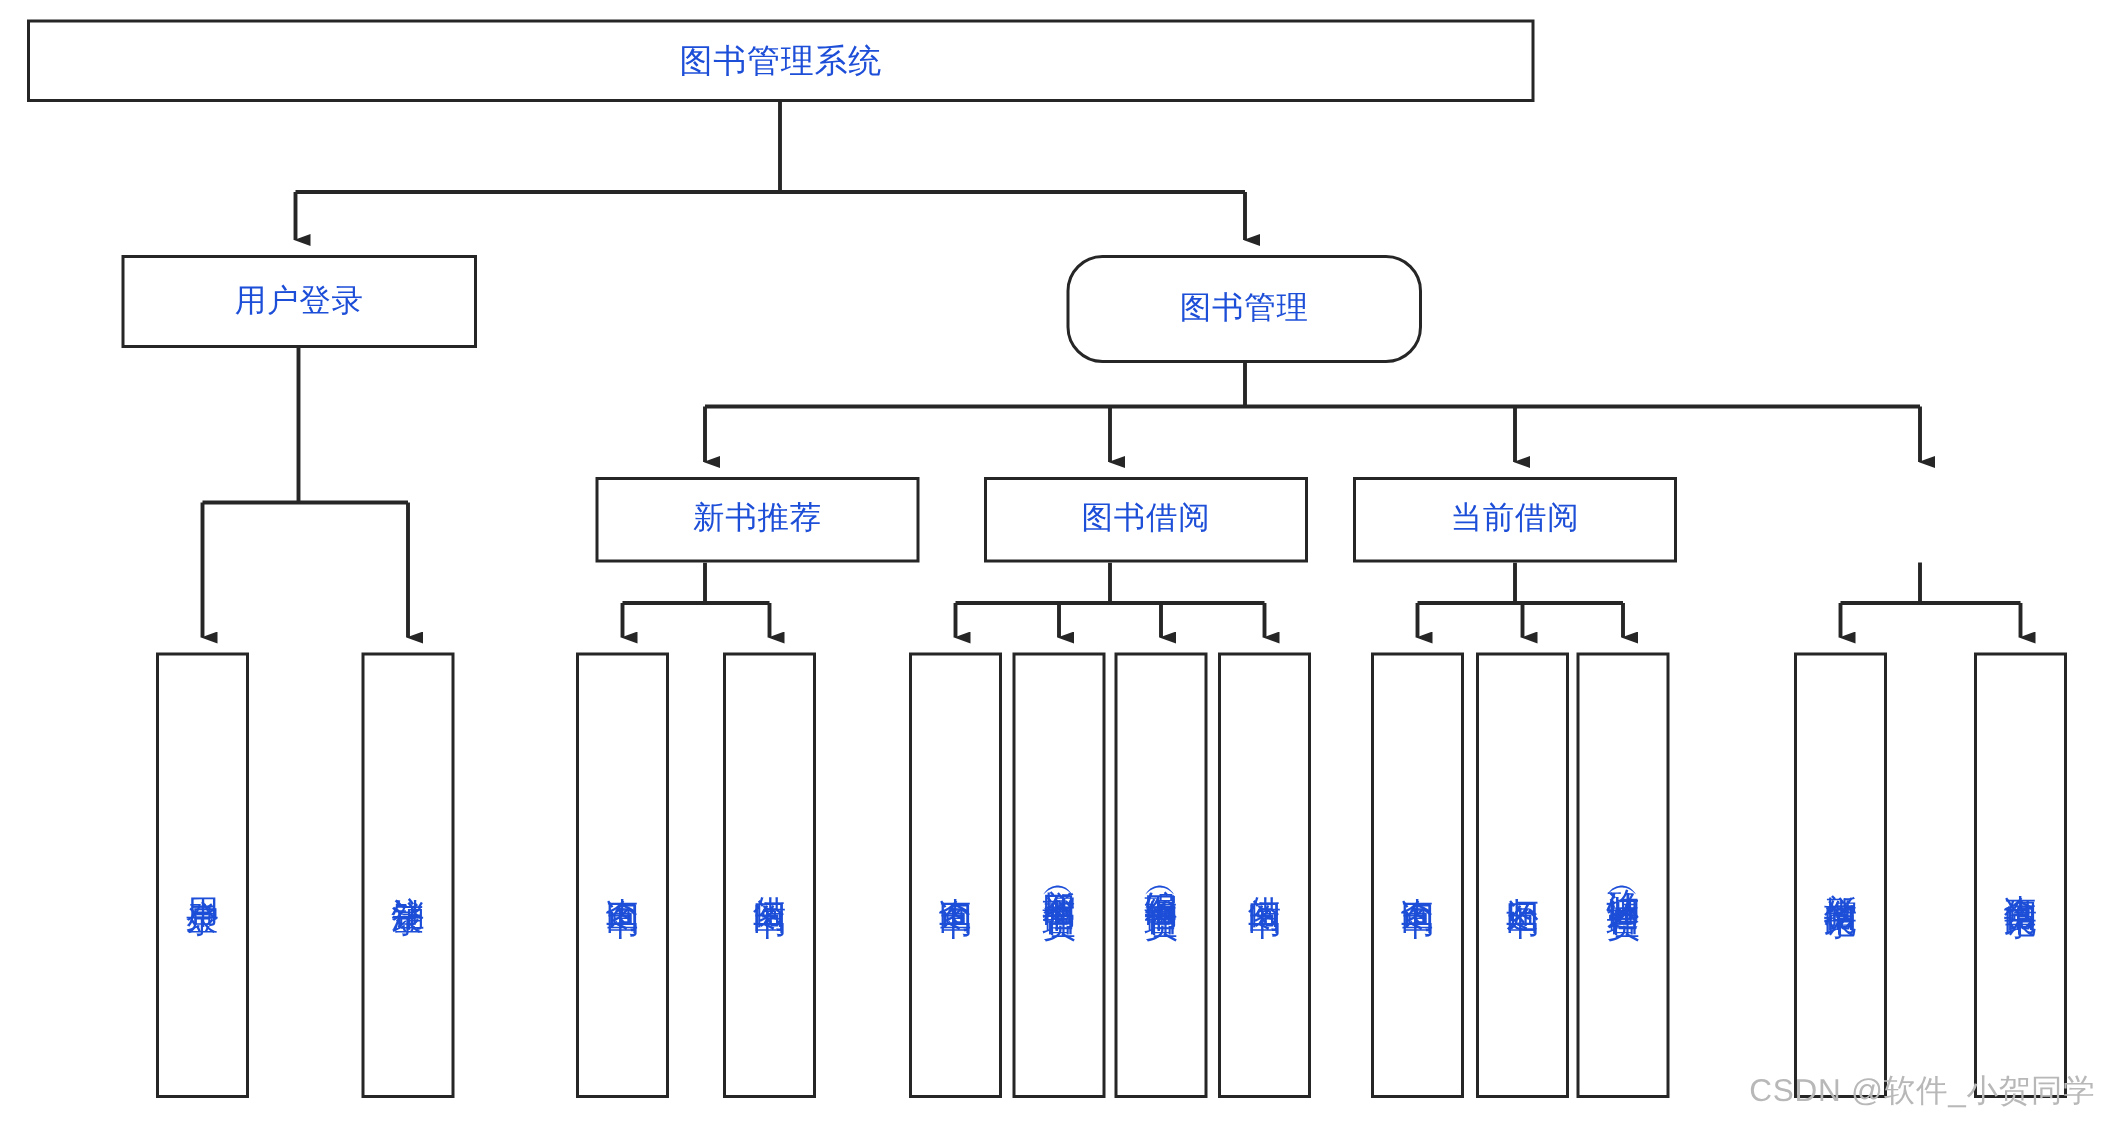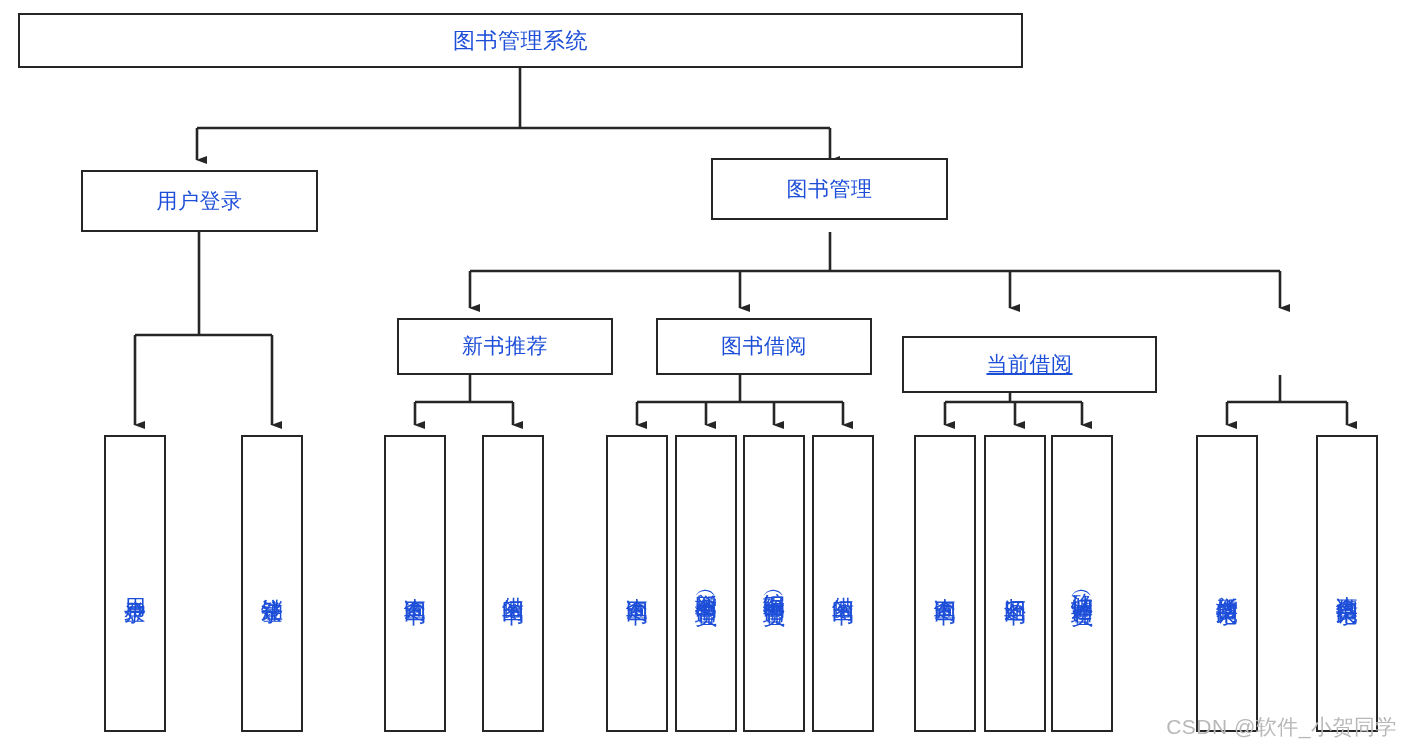--- a/index.html
+++ b/index.html
@@ -117,31 +117,31 @@
     </g>
   </svg>
 
   <div class="node horiz root" style="left:18px; top:13px; width:1005px; height:55px;">
     <span class="label">图书管理系统</span>
   </div>
 
   <div class="node horiz" style="left:81px; top:170px; width:237px; height:62px;">
     <span class="label">用户登录</span>
   </div>
-  <div class="node horiz" style="left:711px; top:158px; width:237px; height:62px;">
+  <div class="node horiz" style="left:711px; top:170px; width:237px; height:72px;border-radius:24px;">
     <span class="label">图书管理</span>
   </div>
 
   <div class="node horiz" style="left:362px; top:318px; width:216px; height:57px;margin-left:35px;">
     <span class="label">新书推荐</span>
   </div>
   <div class="node horiz" style="left:632px; top:318px; width:216px; height:57px;margin-left:24px;">
     <span class="label">图书借阅</span>
   </div>
-  <div class="node horiz" style="left:902px; top:336px; width:255px; height:57px;text-decoration:underline;">
+  <div class="node horiz" style="left:902px; top:318px; width:216px; height:57px;">
     <span class="label">当前借阅</span>
   </div>
 
   <div class="node vert" style="left:104px; top:435px; width:62px; height:297px;">
     <span class="label">用户登录</span>
   </div>
   <div class="node vert" style="left:241px; top:435px; width:62px; height:297px;">
     <span class="label">注销登录</span>
   </div>
 

